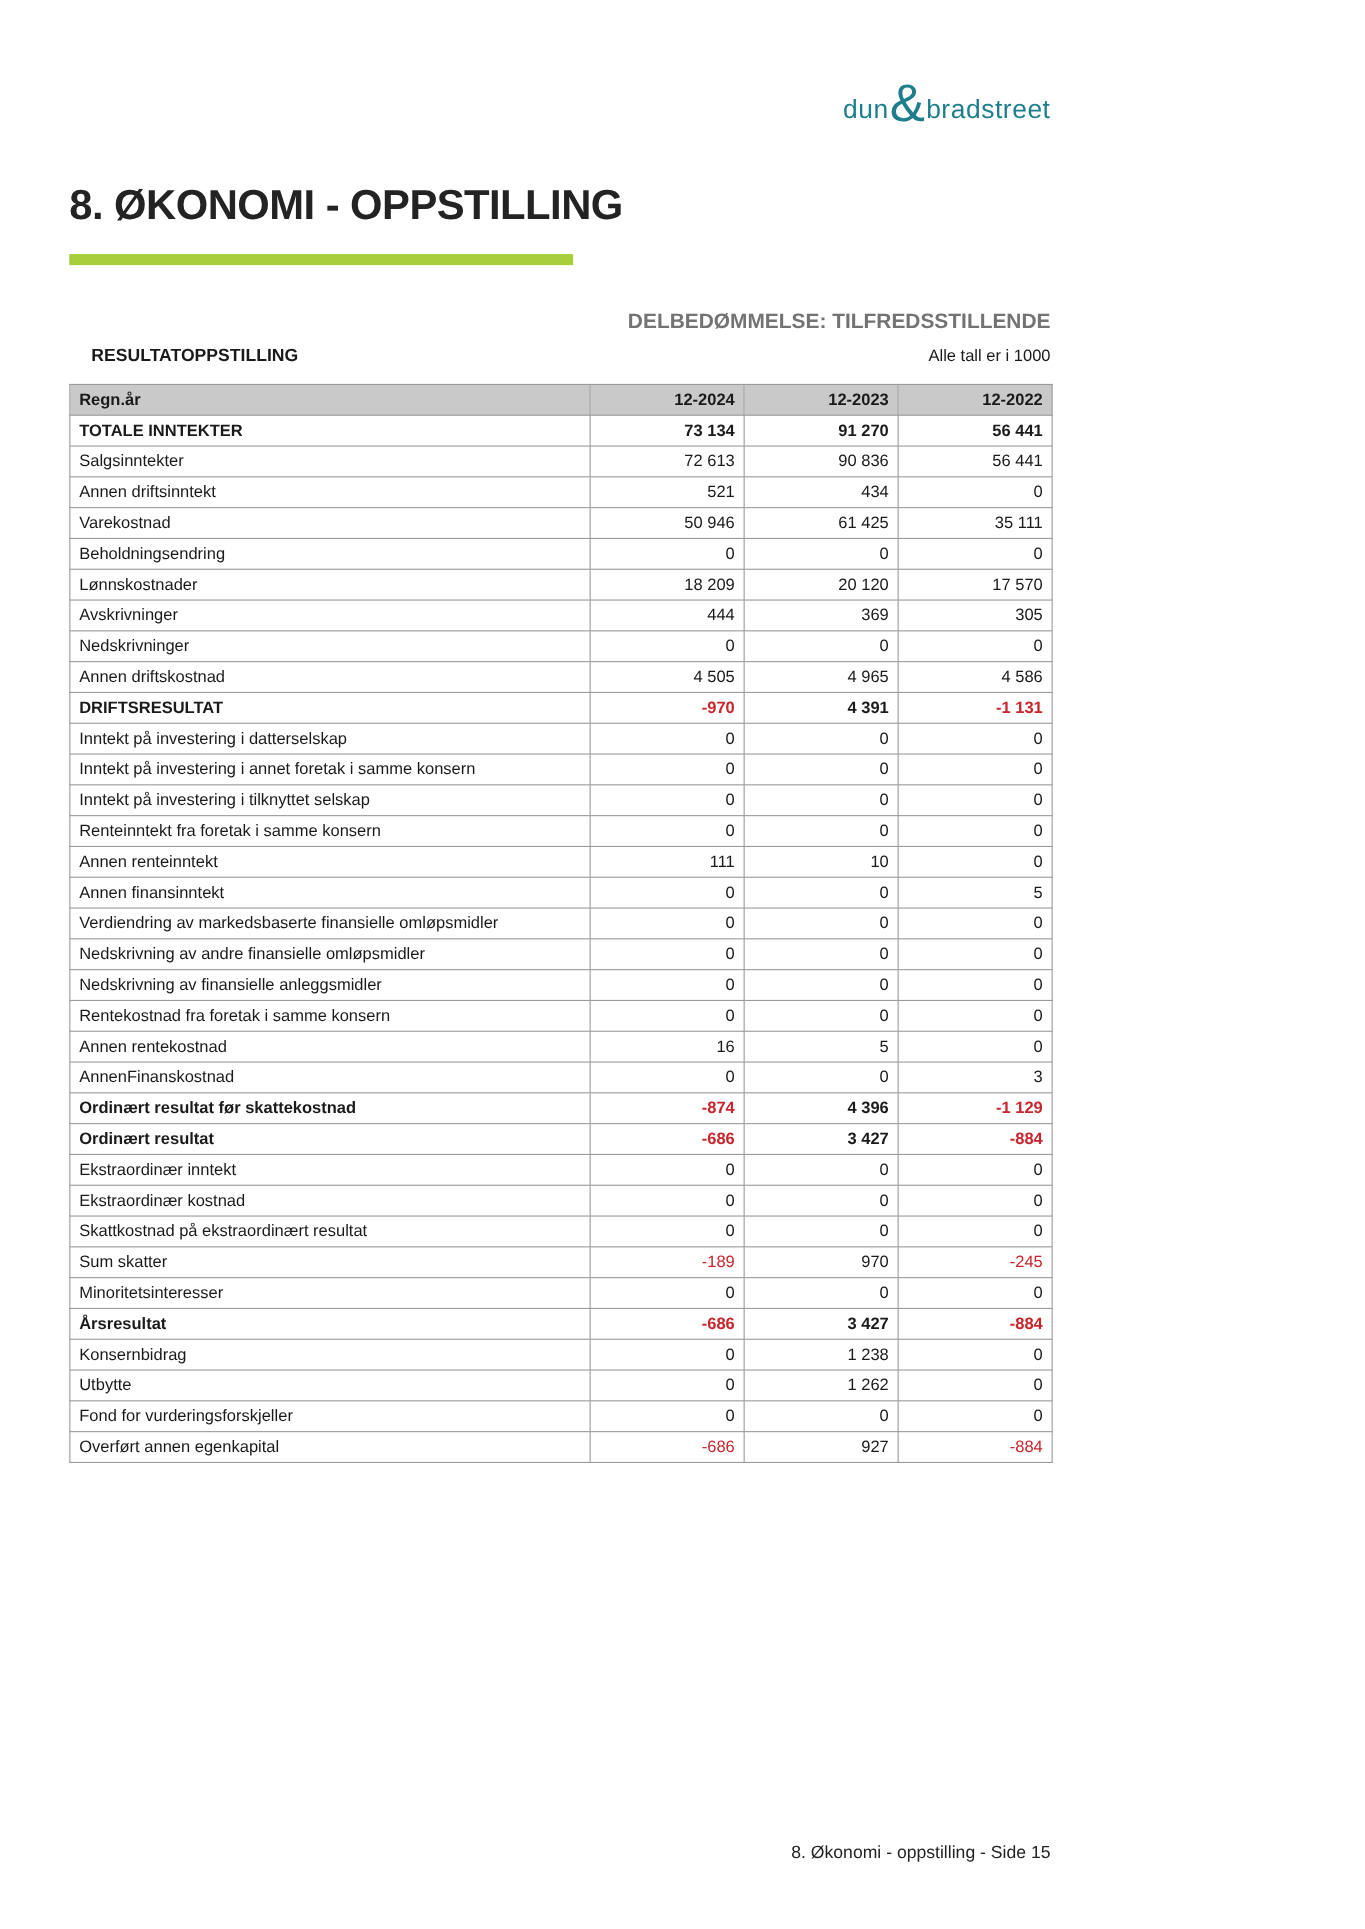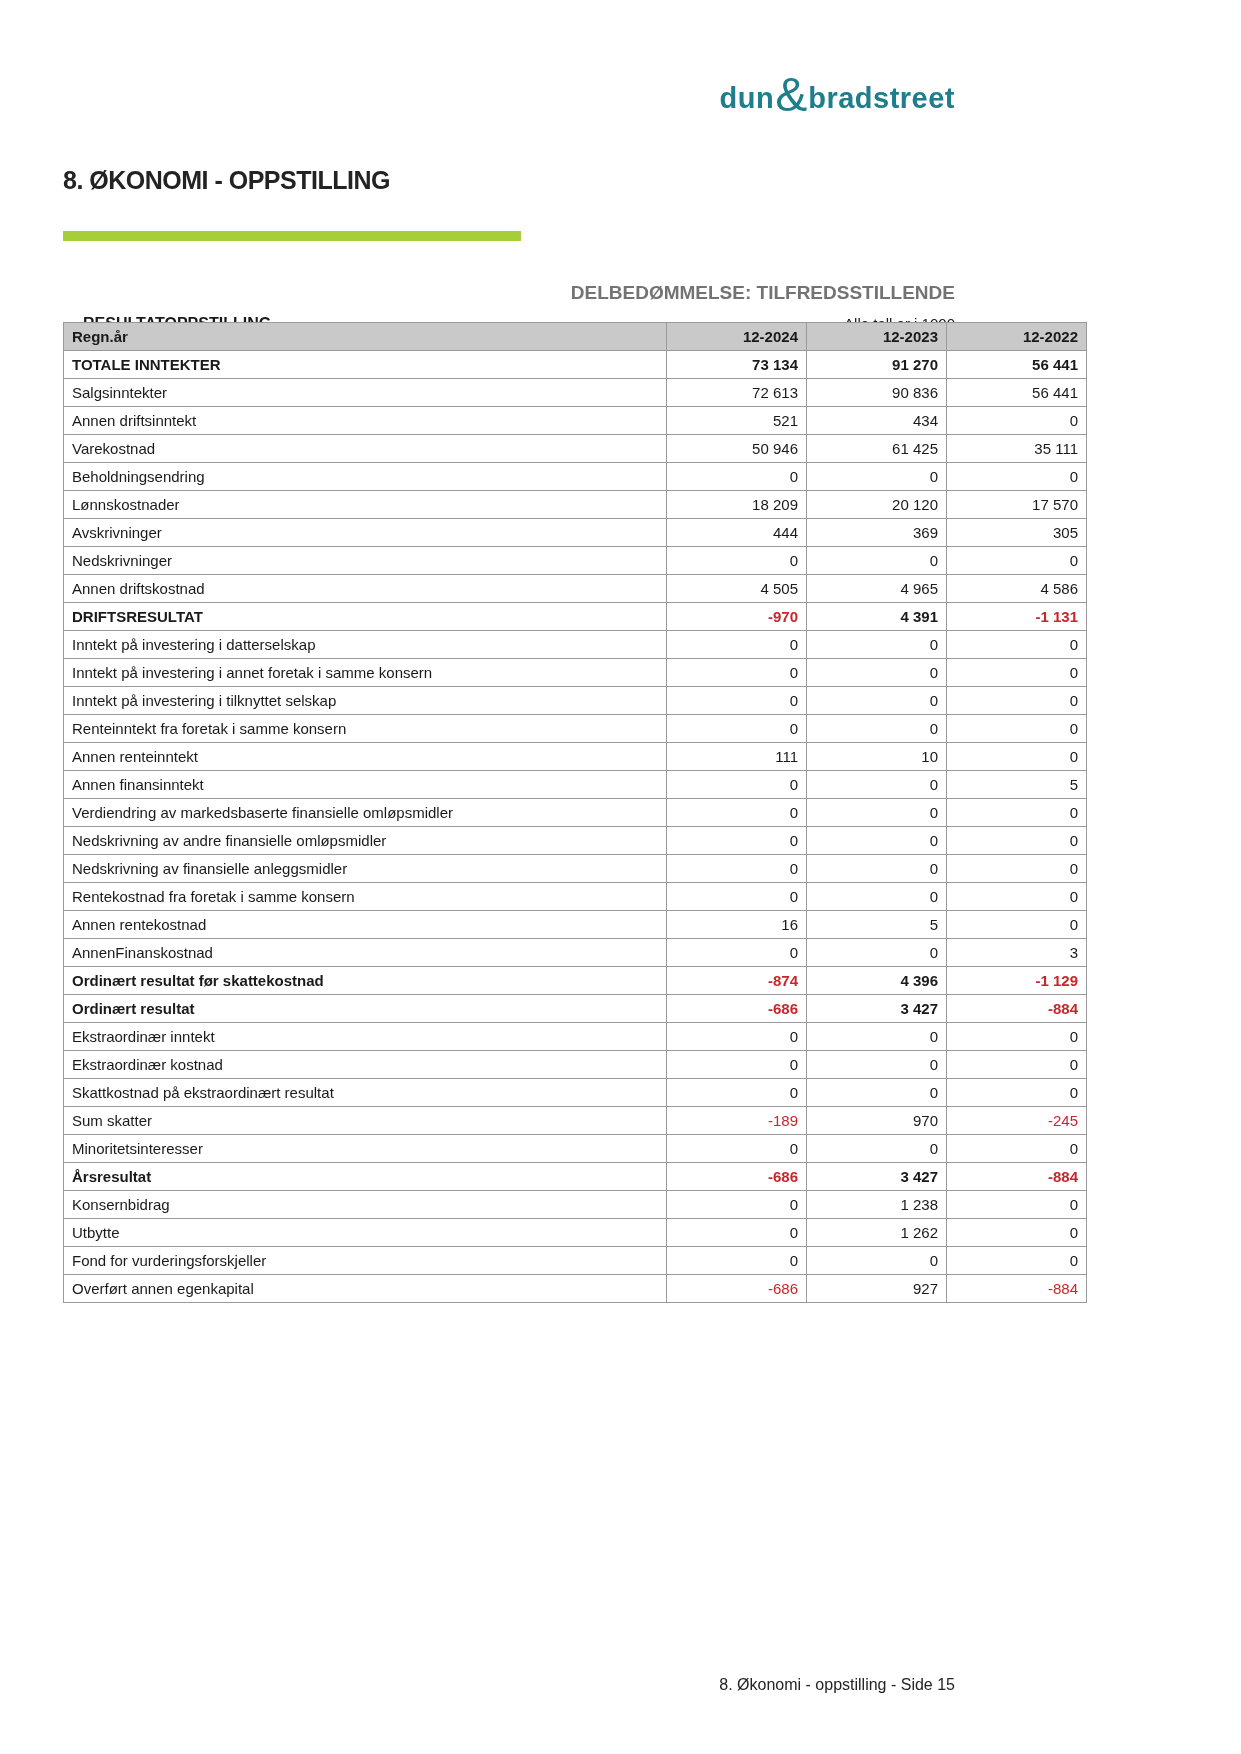--- a/index.html
+++ b/index.html
@@ -20,34 +20,34 @@
   }
   .logo {
     position: absolute;
     top: 68px;
     right: 286px;
     display: flex;
     align-items: baseline;
     color: var(--teal);
     white-space: nowrap;
   }
-  .logo .word { font-size: 29px; letter-spacing: 0.5px; font-weight: 700; }
+  .logo .word { font-size: 24px; letter-spacing: 0.5px; font-weight: 400; }
   .logo .amp {
     font-size: 48px;
     font-weight: 400;
     line-height: 1;
     margin: 0 1px;
     position: relative;
     top: 3px;
   }
   .title {
     position: absolute;
     left: 63px;
     top: 166px;
-    font-size: 25px;
+    font-size: 38px;
     font-weight: 800;
     letter-spacing: -0.5px;
     color: #232323;
   }
   .green-bar {
     position: absolute;
     left: 63px;
     top: 231px;
     width: 458px;
     height: 10px;
@@ -71,22 +71,22 @@
   }
   .units-note {
     position: absolute;
     right: 286px;
     top: 315px;
     font-size: 15px;
   }
   table.statement {
     position: absolute;
     left: 63px;
-    top: 322px;
-    width: 1024px;
+    top: 349px;
+    width: 894px;
     border-collapse: collapse;
     font-size: 15px;
     table-layout: fixed;
   }
   table.statement th, table.statement td {
     border: 1px solid var(--grid);
     height: 28px;
     padding: 2px 8px;
     overflow: hidden;
     white-space: nowrap;

